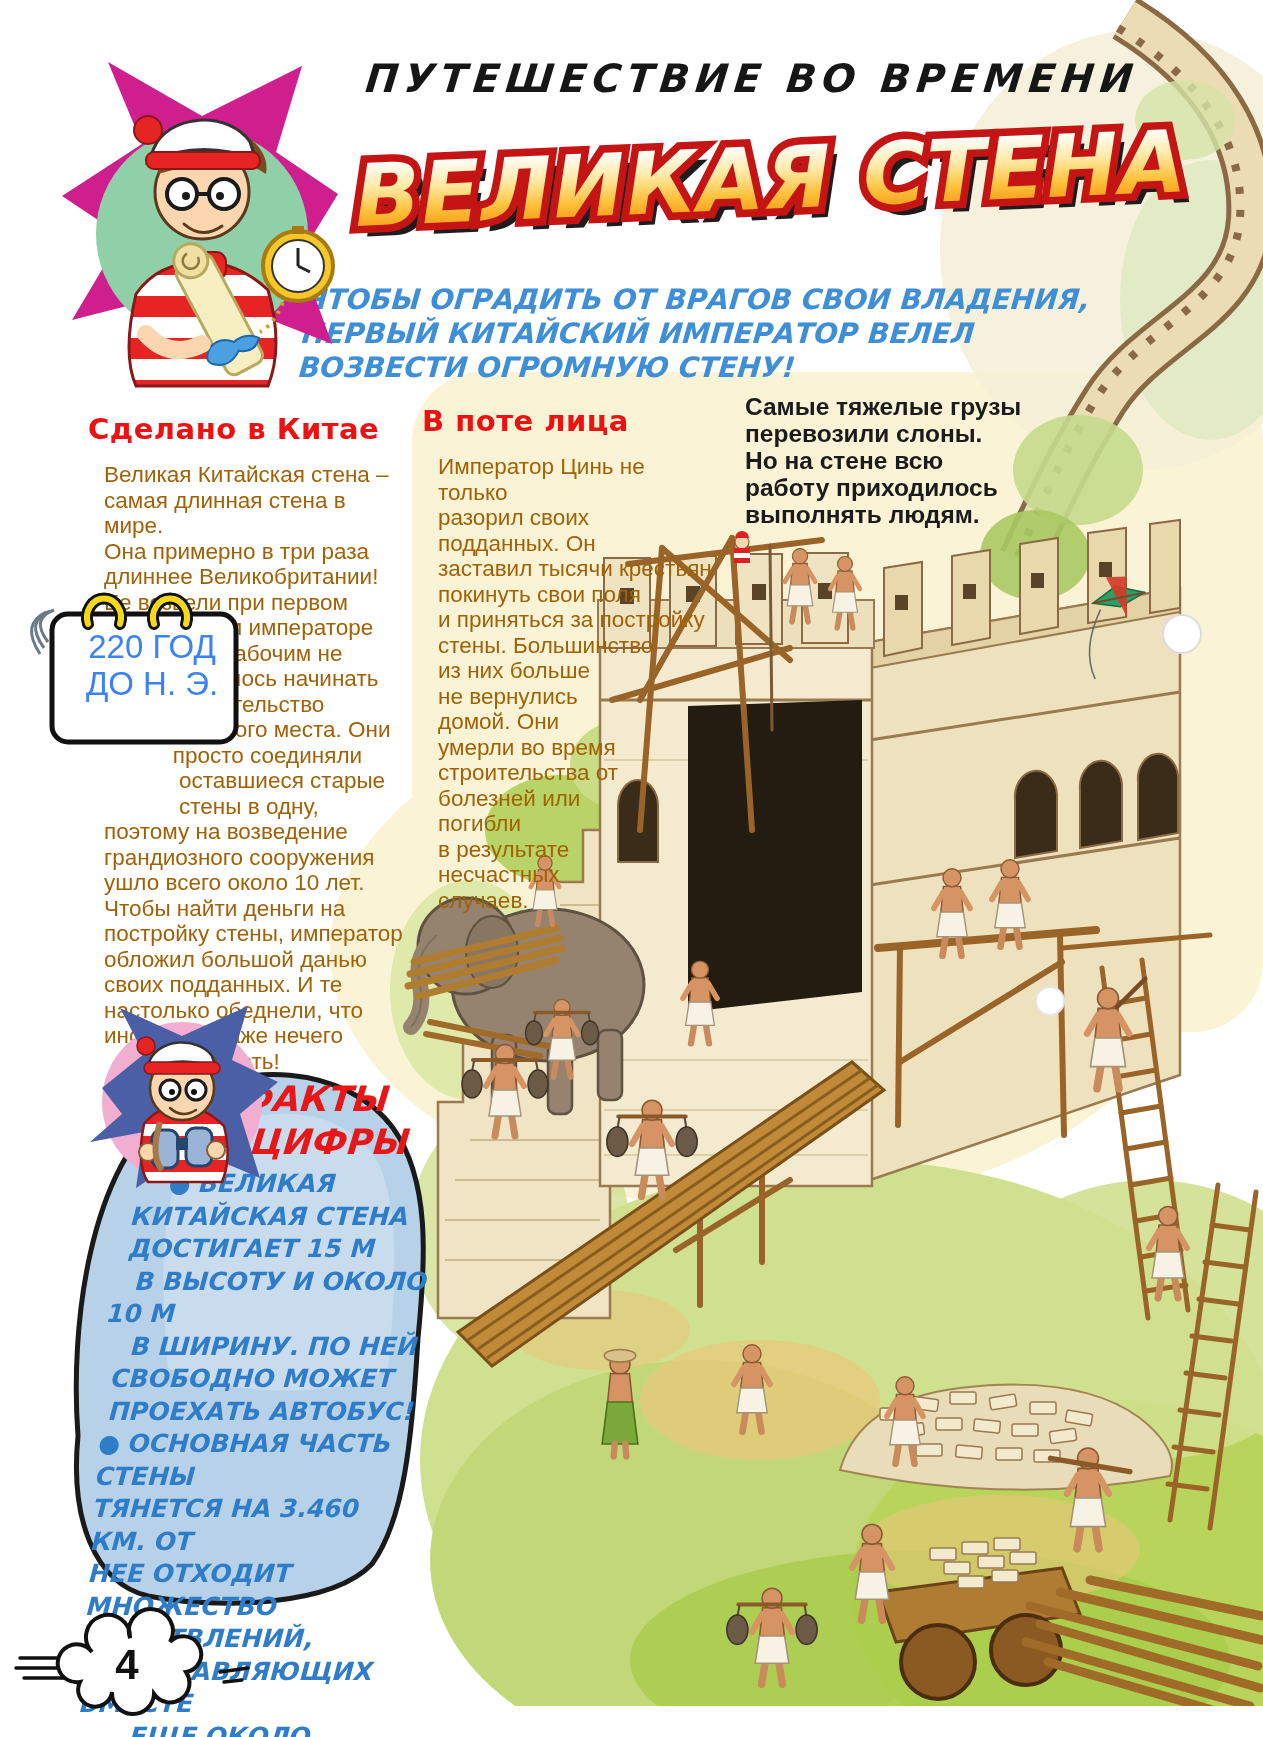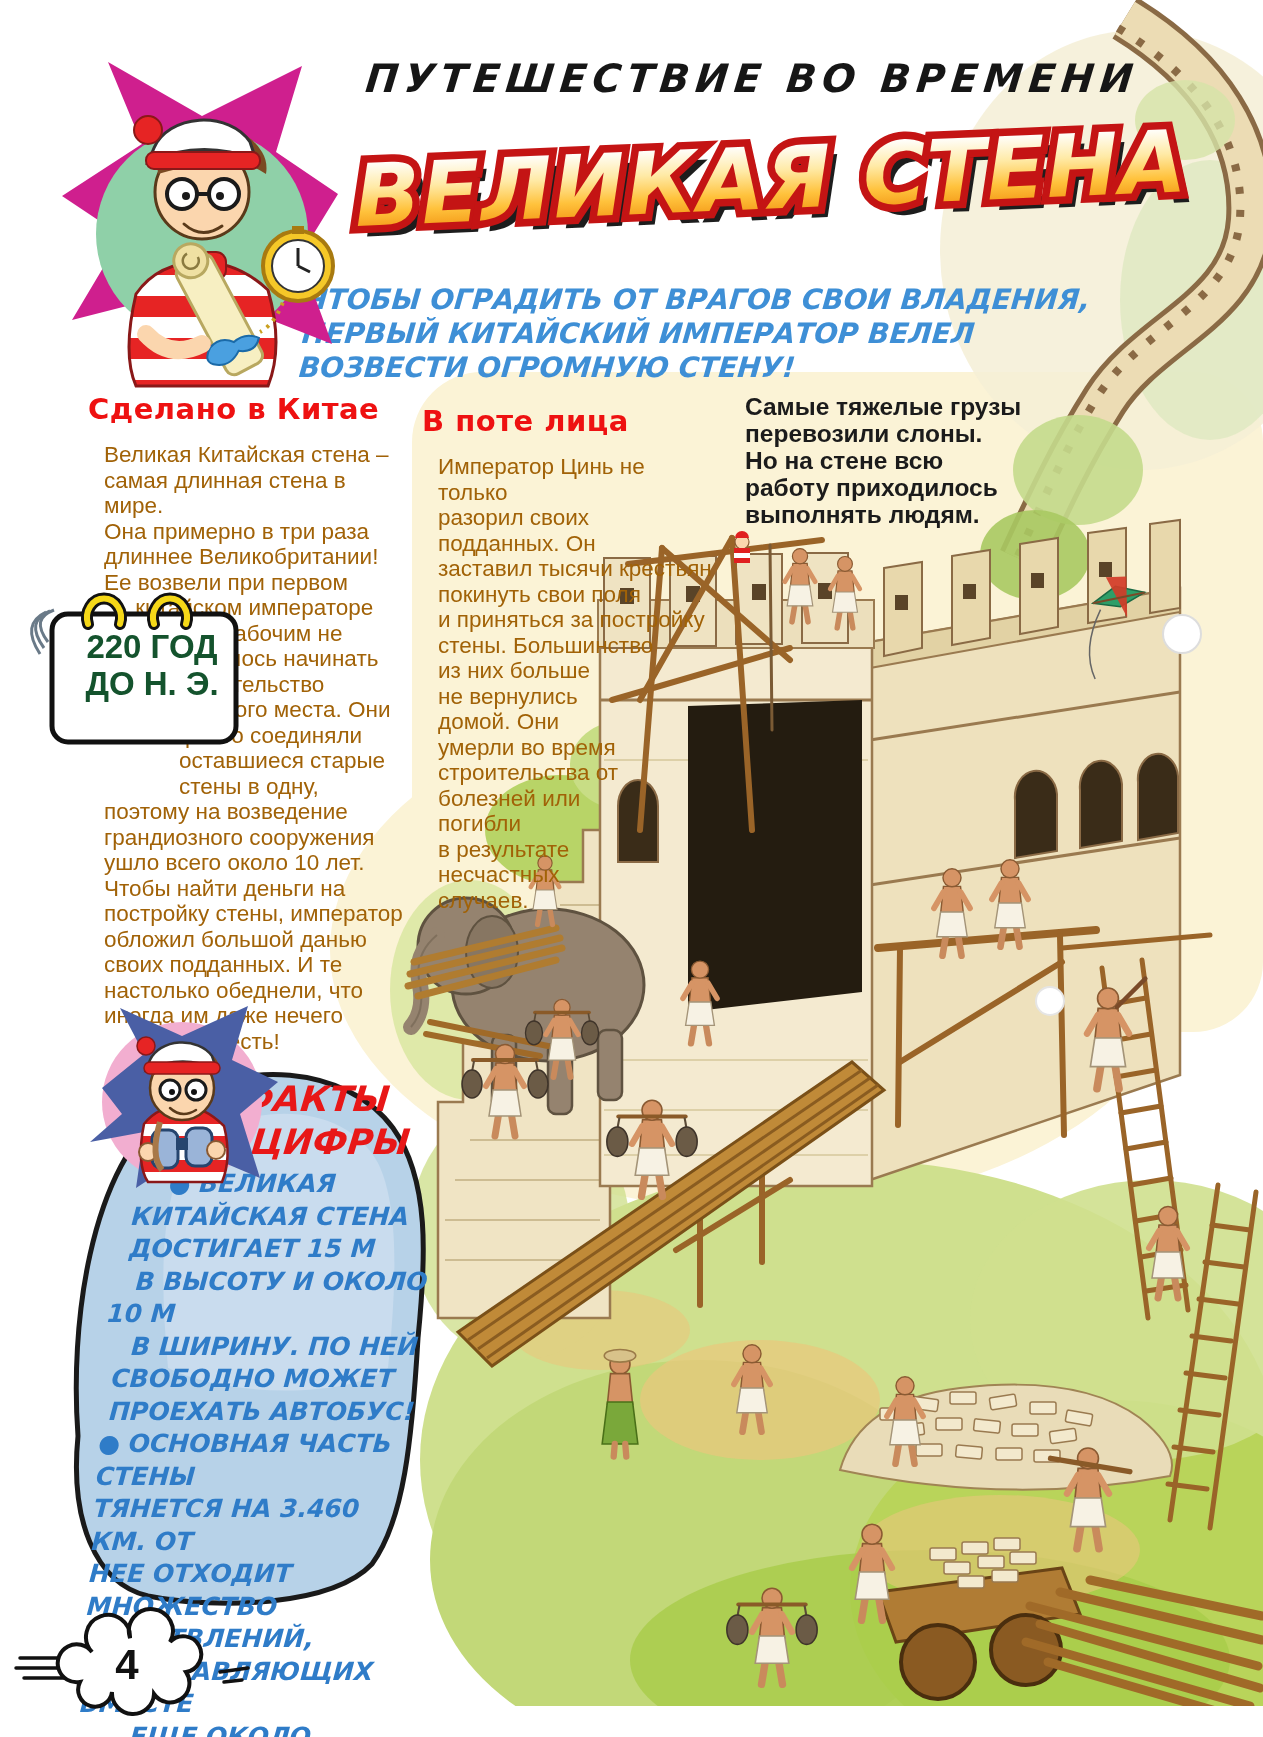--- a/index.html
+++ b/index.html
@@ -19,28 +19,28 @@
   .title-outline{-webkit-text-stroke:15px #c41414;color:#c41414;text-shadow:9px 11px 0 #1d1d1d;}
   .title-fill{background:linear-gradient(180deg,#ffffff 16%,#ffeaa6 42%,#ffc23c 66%,#f1900f 90%);
               -webkit-background-clip:text;background-clip:text;color:transparent;}
   
   .subtitle{left:302px;top:283px;font-family:"DejaVu Sans",sans-serif;font-size:28px;line-height:34px;
             font-weight:700;font-style:italic;color:#3e8fd6;white-space:pre-wrap;transform:skewX(-5deg);}
   
   .col-heading{font-family:"DejaVu Sans",sans-serif;font-size:29px;font-weight:800;color:#ee1111;
                margin:0 0 7px 0;letter-spacing:.5px;}
   .col-body{font-size:22.5px;line-height:25.5px;color:#a16207;white-space:pre-wrap;margin:16px;}
-  .col-left{left:88px;top:392px;width:336px;}
+  .col-left{left:88px;top:412px;width:336px;}
   .col-mid{left:422px;top:404px;width:306px;}
   .caption{left:745px;top:393px;width:300px;font-size:24.5px;line-height:27px;font-weight:700;
            color:#1b1b1b;white-space:pre-wrap;}
   
   .calendar{position:absolute;left:26px;top:580px;width:218px;height:175px;z-index:3;}
   .cal-text{position:absolute;left:40px;top:48px;width:172px;text-align:center;
-            font-size:33px;line-height:37px;font-weight:700;color:#14532d;letter-spacing:0;}
+            font-size:33px;line-height:37px;font-weight:400;color:#3b82f6;letter-spacing:0;}
   
   .facts-heading{left:212px;top:1078px;width:200px;text-align:center;z-index:3;color:#e81717;
                  font-family:"DejaVu Sans",sans-serif;font-size:35px;line-height:43px;font-weight:800;
                  font-style:italic;white-space:pre-wrap;transform:skewX(-6deg);}
   .facts-body{left:96px;top:1168px;width:320px;z-index:3;color:#2f7cc8;font-family:"DejaVu Sans",sans-serif;
               font-size:25px;line-height:32.5px;font-weight:700;font-style:italic;white-space:pre-wrap;
               transform:skewX(-4deg);}
   
   .page-num{left:92px;top:1641px;width:70px;text-align:center;font-size:42px;font-weight:700;color:#111;z-index:4;}
   .abs{position:absolute;}

